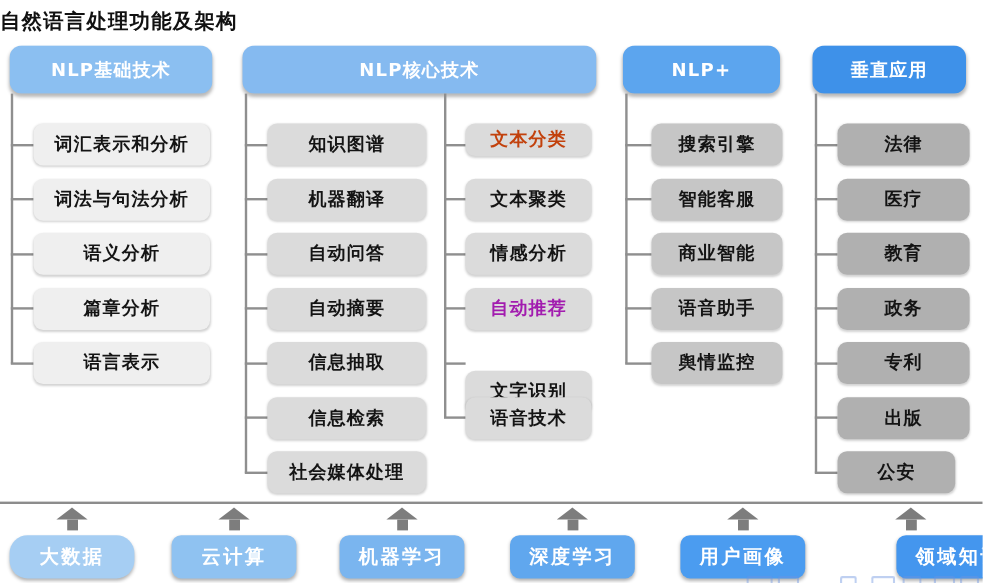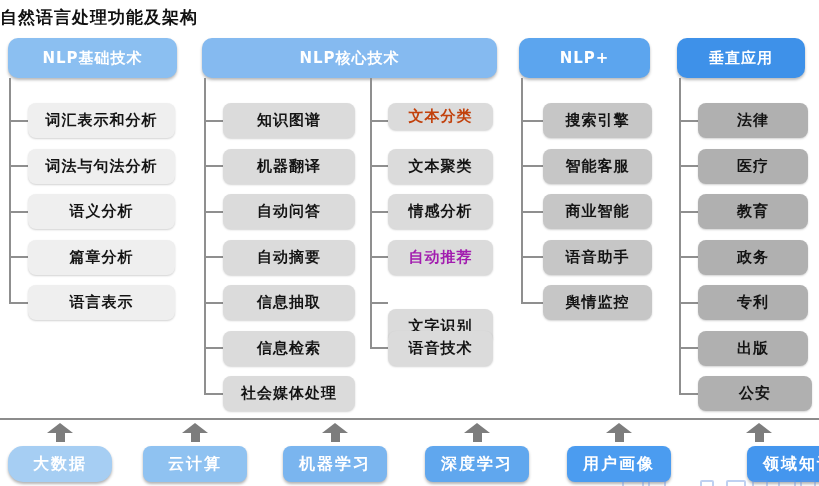--- a/index.html
+++ b/index.html
@@ -125,21 +125,21 @@
     <div class="item" style="left: 698px; top: 148.5px; width: 110px; height: 35px; background: rgb(176, 176, 176); color: rgb(20, 20, 20);">医疗</div>
     <div class="tick" style="left: 679px; top: 210.5px; width: 19px; height: 2px; background: rgb(143, 143, 143);"></div>
     <div class="item" style="left: 698px; top: 194px; width: 110px; height: 35px; background: rgb(176, 176, 176); color: rgb(20, 20, 20);">教育</div>
     <div class="tick" style="left: 679px; top: 256px; width: 19px; height: 2px; background: rgb(143, 143, 143);"></div>
     <div class="item" style="left: 698px; top: 239.5px; width: 110px; height: 35px; background: rgb(176, 176, 176); color: rgb(20, 20, 20);">政务</div>
     <div class="tick" style="left: 679px; top: 301.5px; width: 19px; height: 2px; background: rgb(143, 143, 143);"></div>
     <div class="item" style="left: 698px; top: 285px; width: 110px; height: 35px; background: rgb(176, 176, 176); color: rgb(20, 20, 20);">专利</div>
     <div class="tick" style="left: 679px; top: 347px; width: 19px; height: 2px; background: rgb(143, 143, 143);"></div>
     <div class="item" style="left: 698px; top: 330.5px; width: 110px; height: 35px; background: rgb(176, 176, 176); color: rgb(20, 20, 20);">出版</div>
     <div class="tick" style="left: 679px; top: 392.5px; width: 19px; height: 2px; background: rgb(143, 143, 143);"></div>
-    <div class="item" style="left: 698px; top: 376px; width: 114px; height: 35px; background: rgb(176, 176, 176); color: rgb(20, 20, 20);">公安</div>
+    <div class="item" style="left: 698px; top: 376px; width: 98px; height: 35px; background: rgb(176, 176, 176); color: rgb(20, 20, 20);">公安</div>
     <div class="separator" style="top: 418px; background: rgb(140, 140, 140);"></div>
     <div class="arrow-head" style="left: 47px; top: 423px; border-bottom-color: rgb(125, 125, 125);"></div>
     <div class="arrow-stem" style="left: 55.5px; top: 433px; background: rgb(125, 125, 125);"></div>
     <div class="fnd" style="left: 8px; top: 446px; width: 104px; height: 36px; background: rgb(166, 206, 243); border-radius: 15px;">大数据</div>
     <div class="arrow-head" style="left: 182px; top: 423px; border-bottom-color: rgb(125, 125, 125);"></div>
     <div class="arrow-stem" style="left: 190.5px; top: 433px; background: rgb(125, 125, 125);"></div>
     <div class="fnd" style="left: 143px; top: 446px; width: 104px; height: 36px; background: rgb(143, 194, 241);">云计算</div>
     <div class="arrow-head" style="left: 322px; top: 423px; border-bottom-color: rgb(125, 125, 125);"></div>
     <div class="arrow-stem" style="left: 330.5px; top: 433px; background: rgb(125, 125, 125);"></div>
     <div class="fnd" style="left: 283px; top: 446px; width: 104px; height: 36px; background: rgb(122, 181, 239);">机器学习</div>

